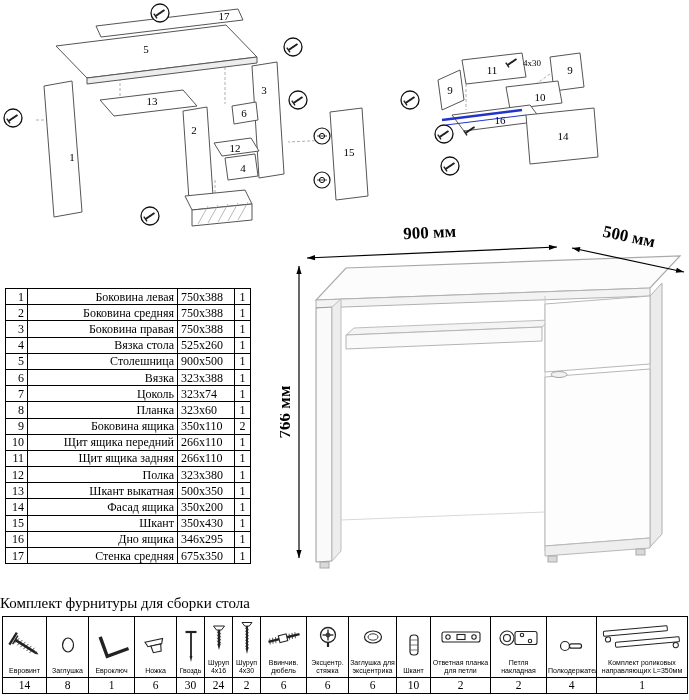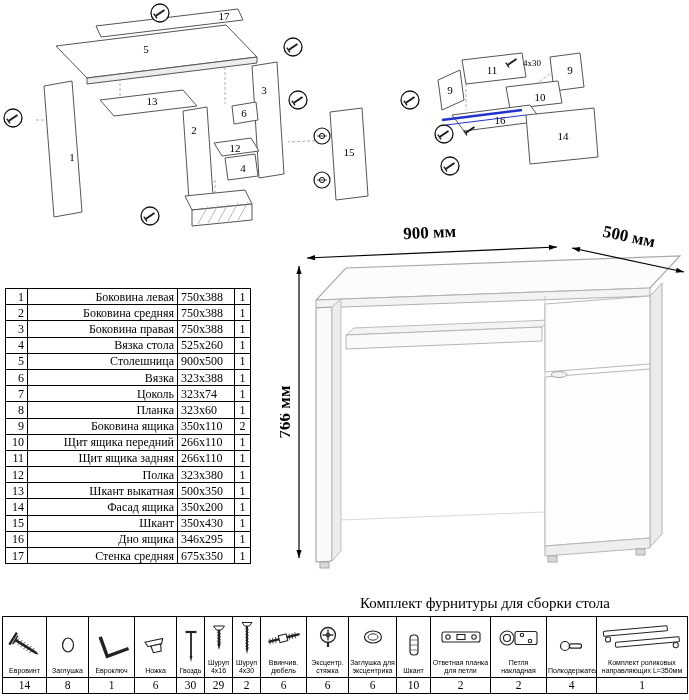--- a/index.html
+++ b/index.html
@@ -12,21 +12,21 @@
   .dim{font-size:17px;font-weight:bold;fill:#000;text-anchor:middle;}
 
   table.parts{position:absolute;left:5px;top:288px;border-collapse:collapse;
               font-size:12px;line-height:1;}
   table.parts td{border:1px solid #000;height:15.2px;padding:0 3px;white-space:nowrap;}
   table.parts td.n{width:15px;text-align:right;}
   table.parts td.nm{width:143px;text-align:right;}
   table.parts td.sz{width:50px;text-align:left;}
   table.parts td.q{width:9px;text-align:center;}
 
-  .kit-title{position:absolute;top:595px;left:0;width:610px;text-align:right;
+  .kit-title{position:absolute;top:595px;left:0;width:610px;text-align:left;
              font-size:15px;}
   table.kit{position:absolute;left:2px;top:616px;width:685px;border-collapse:collapse;
             table-layout:fixed;}
   table.kit td{border:1px solid #000;padding:0;vertical-align:bottom;overflow:hidden;}
   table.kit .ic{height:42px;display:flex;align-items:center;justify-content:center;}
   table.kit .lb{font-family:"Liberation Sans",sans-serif;font-size:7px;line-height:1.12;
                 text-align:center;padding:0 1px 2px;}
   table.kit tr.qr td{font-size:11.5px;text-align:center;height:15px;vertical-align:middle;}
 </style>
 </head>
@@ -556,21 +556,21 @@
             </div>
         <div class="lb">Комплект роликовых направляющих L=350мм</div>
           </td>
     </tr>
     <tr class="qr">
       <td>14</td>
       <td>8</td>
       <td>1</td>
       <td>6</td>
       <td>30</td>
-      <td>29</td>
+      <td>24</td>
       <td>2</td>
       <td>6</td>
       <td>6</td>
       <td>6</td>
       <td>10</td>
       <td>2</td>
       <td>2</td>
       <td>4</td>
       <td>1</td>
     </tr>

